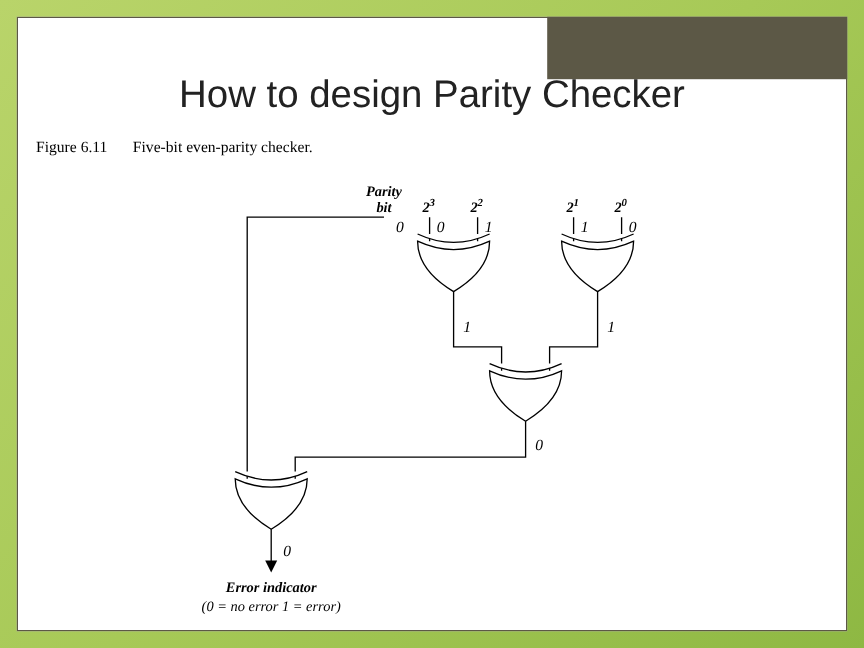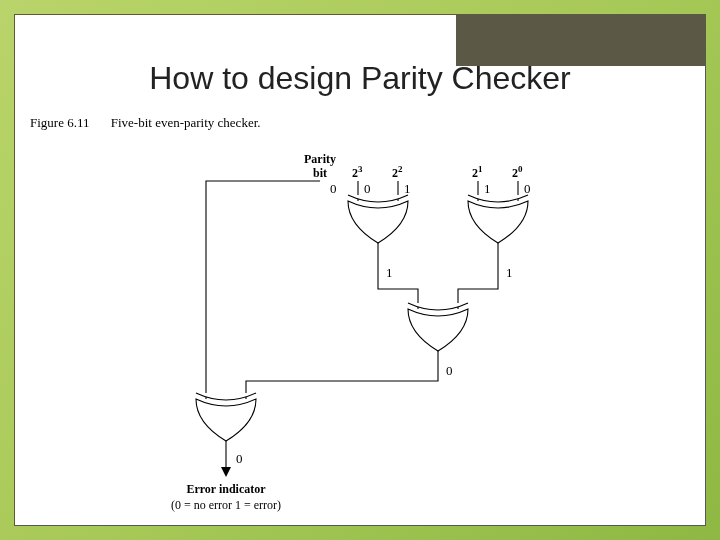--- a/index.html
+++ b/index.html
@@ -62,20 +62,21 @@
   .fig-caption .fignum {
     font-weight: normal;
     margin-right: 18px;
   }
   .diagram-area {
     position: absolute;
     top: 34px;
     left: 0;
     right: 0;
     bottom: 0;
+    font-style: italic;
   }
   svg { display: block; }
   .wire { stroke: #000; stroke-width: 1.1; fill: none; }
   .gate-body { fill: #fff; stroke: #000; stroke-width: 1.1; }
   .signal-label {
     font-family: "Times New Roman", Times, serif;
     font-size: 13px;
     fill: #000;
   }
   .header-label {

